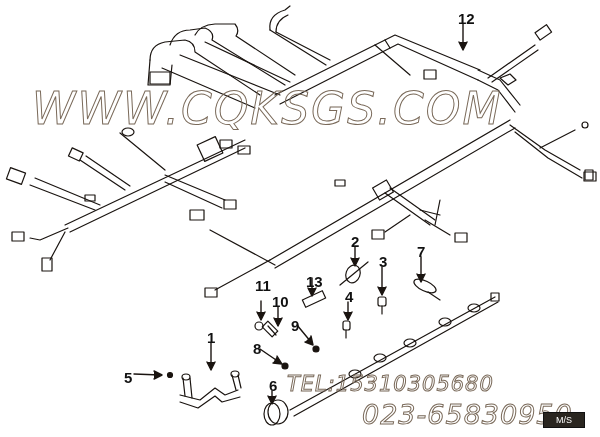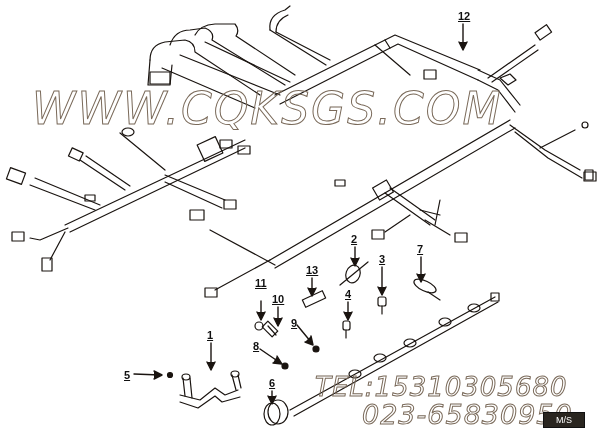--- a/index.html
+++ b/index.html
@@ -1,21 +1,21 @@
 <!DOCTYPE html>
 <html><head>
 <meta charset="utf-8">
 <style>
   html,body{margin:0;padding:0;background:#ffffff;}
   body{width:600px;height:437px;overflow:hidden;position:relative;font-family:"Liberation Sans",sans-serif;}
   #canvas{position:absolute;left:0;top:0;width:600px;height:437px;}
-  .callout{position:absolute;font-family:"Liberation Sans",sans-serif;font-weight:bold;font-size:11px;color:#111;line-height:1;text-decoration:underline;}
+  .callout{position:absolute;font-family:"Liberation Sans",sans-serif;font-weight:bold;font-size:15px;color:#111;line-height:1;}
   .wm{position:absolute;font-family:"DejaVu Sans",sans-serif;font-style:italic;color:transparent;-webkit-text-stroke:1px #7a6a5a;letter-spacing:1px;white-space:nowrap;}
   .wm-site{left:32px;top:83px;font-size:44px;letter-spacing:2px;}
-  .wm-tel{left:315px;top:372px;font-size:26px;}
+  .wm-tel{left:287px;top:372px;font-size:21px;}
   .wm-phone{left:362px;top:399px;font-size:27px;}
   .tag{position:absolute;left:517px;top:412px;width:40px;height:14px;background:#2a2620;color:#fff;font-family:"Liberation Sans",sans-serif;font-size:9px;line-height:14px;text-align:center;border:1px solid #111;margin-left:26px;}
 </style>
 </head>
 <body>
 
 <svg id="canvas" viewBox="0 0 600 437" xmlns="http://www.w3.org/2000/svg">
   <g fill="none" stroke="#1a1410" stroke-width="1.2" stroke-linecap="round" stroke-linejoin="round">
 
     <g>
@@ -183,19 +183,19 @@
 <div class="callout" style="left:379px;top:254px;">3</div>
 <div class="callout" style="left:345px;top:289px;">4</div>
 <div class="callout" style="left:124px;top:370px;">5</div>
 <div class="callout" style="left:269px;top:378px;">6</div>
 <div class="callout" style="left:417px;top:244px;">7</div>
 <div class="callout" style="left:253px;top:341px;">8</div>
 <div class="callout" style="left:291px;top:318px;">9</div>
 <div class="callout" style="left:272px;top:294px;">10</div>
 <div class="callout" style="left:255px;top:278px;">11</div>
 <div class="callout" style="left:458px;top:11px;">12</div>
-<div class="callout" style="left:306px;top:265px;">13</div>
+<div class="callout" style="left:306px;top:274px;">13</div>
 
 <div class="wm wm-site">WWW.CQKSGS.COM</div>
 <div class="wm wm-tel">TEL:15310305680</div>
 <div class="wm wm-phone">023-65830950</div>
 
 <div class="tag">M/S</div>
 
 </body></html>

